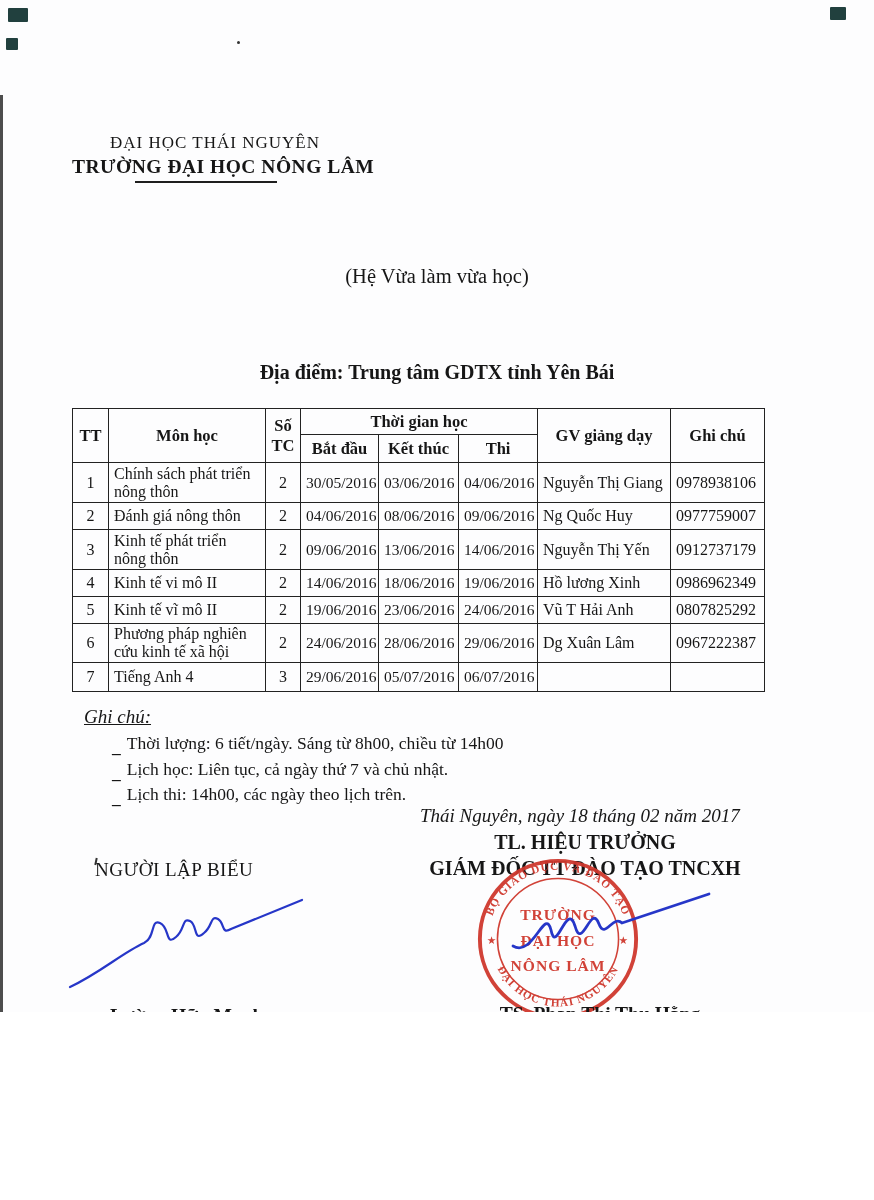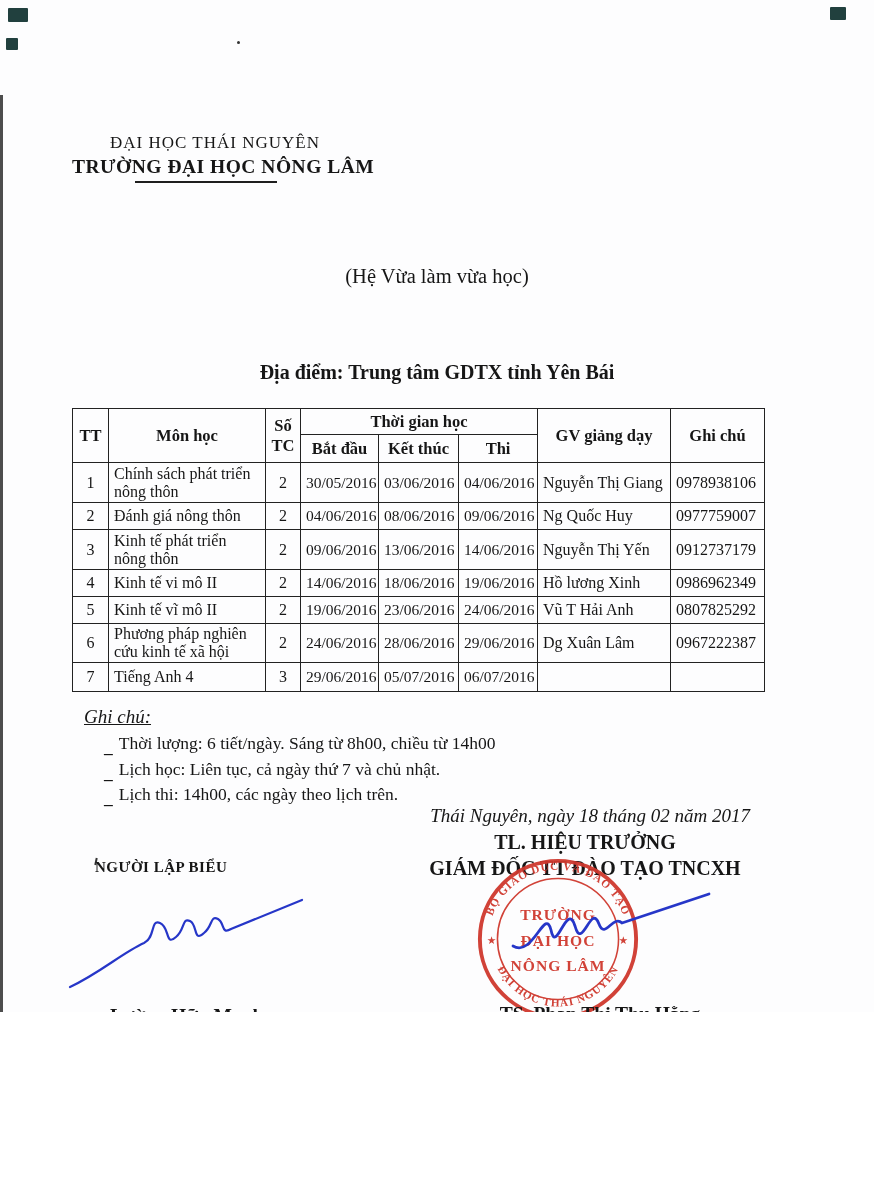--- a/index.html
+++ b/index.html
@@ -33,27 +33,27 @@
   }
   table.schedule th{font-weight:bold;text-align:center;font-size:16.5px;padding:1px 2px;}
   td.c-tt{text-align:center;}
   td.c-tc{text-align:center;}
   td.c-date{text-align:left;font-size:15.5px;padding:1px 2px;}
   td.c-mon,td.c-gv,td.c-note{text-align:left;}
   tr.h1 th{height:23px;}
   tr.h2 th{height:25px;}
   
   .notes-heading{position:absolute;left:84px;top:706px;font-size:19px;font-weight:normal;font-style:italic;text-decoration:underline;}
-  .note-item{position:absolute;left:104px;font-size:17.5px;}
+  .note-item{position:absolute;left:112px;font-size:17.5px;}
   .note-bullet{display:inline-block;margin-right:6px;transform:translateY(4px);font-weight:bold;}
   
-  .date-line{position:absolute;left:420px;top:805px;width:330px;text-align:right;font-size:19px;font-style:italic;}
+  .date-line{position:absolute;left:420px;top:805px;width:330px;text-align:left;font-size:19px;font-style:italic;}
   .sign-title-1{position:absolute;left:420px;top:831px;width:330px;text-align:center;font-size:20px;font-weight:bold;}
   .sign-title-2{position:absolute;left:405px;top:857px;width:360px;text-align:center;font-size:20px;font-weight:bold;}
-  .left-title{position:absolute;left:95px;top:859px;font-size:15px;font-weight:bold;letter-spacing:.5px;}
+  .left-title{position:absolute;left:95px;top:859px;font-size:19px;font-weight:normal;letter-spacing:.5px;}
   .left-name{position:absolute;left:110px;top:1005px;font-size:19.5px;font-weight:bold;}
   .right-name{position:absolute;left:455px;top:1003px;width:290px;text-align:center;font-size:19.5px;font-weight:bold;}
   .sig-left{position:absolute;left:66px;top:893px;}
   .stamp{position:absolute;left:475px;top:856px;opacity:.95;}
   .sig-right{position:absolute;left:495px;top:868px;}
 </style>
 </head>
 <body>
 
 <div class="page">

